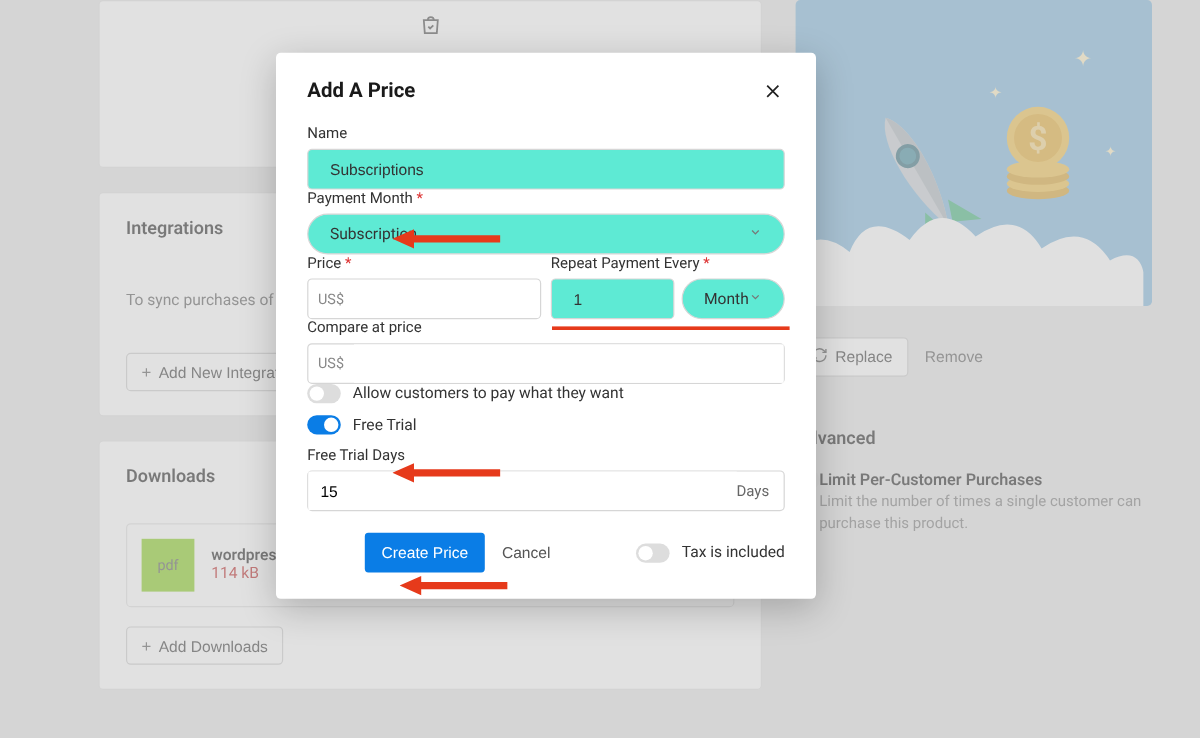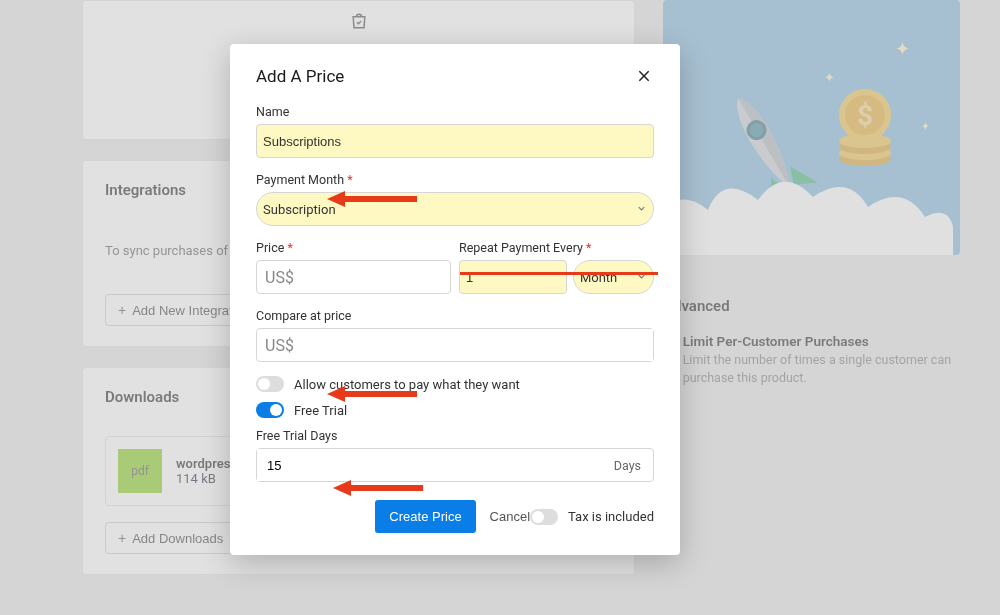--- a/index.html
+++ b/index.html
@@ -90,21 +90,21 @@
       width: 44px;
       height: 44px;
       background: #84cc16;
       display: flex;
       align-items: center;
       justify-content: center;
       font-size: 12px;
       color: #555;
     }
     .fname { font-weight: 600; font-size: 13px; }
-    .fsize { font-size: 13px; color: #0f172a; }
+    .fsize { font-size: 13px; color: #b91c1c; }
     
     .art {
       background: #7fb7dc;
       height: 255px;
       border-radius: 4px;
       position: relative;
       overflow: hidden;
     }
     .cloud {
       position: absolute;
@@ -160,64 +160,64 @@
       z-index: 10;
     }
     .modal-header {
       display: flex;
       justify-content: space-between;
       align-items: center;
       margin-bottom: 18px;
     }
     .modal-title {
       font-size: 17px;
-      font-weight: 400;
+      font-weight: 700;
     }
     .close {
       width: 20px; height: 20px;
       display:flex; align-items:center; justify-content:center;
       cursor:pointer;
       color:#333;
     }
     .label {
       font-size: 12.5px;
       color: #333;
       margin-bottom: 5px;
       display: block;
     }
     .req { color: #d33; }
     .input, .select {
       width: 100%;
       border: 1px solid #d6d6d6;
       border-radius: 4px;
       height: 34px;
-      padding: 0 6px;
-      font-size: 13px;
-      background: #fef9c3;
+      padding: 0 18px;
+      font-size: 13px;
+      background: #5eead4;
       color:#333;
     }
     .select {
       display: flex;
       align-items: center;
       justify-content: space-between;
       cursor: pointer;
       border-radius: 17px;
     }
-    .field { margin-bottom: 14px; }
+    .field { }
     .row2 { display: flex; gap: 8px; }
     .row2 > div { flex: 1; }
     .price-wrap {
       display: flex;
       align-items: center;
       border: 1px solid #d6d6d6;
       border-radius: 4px;
       height: 34px;
     }
     .price-wrap .curr {
-      font-size: 16px;
+      font-size: 12px;
       color: #888;
       padding: 0 8px;
     }
     .price-wrap input {
       border: none;
       outline: none;
       height: 100%;
       flex: 1;
       font-size: 13px;
       padding-right:8px;
@@ -265,21 +265,21 @@
       border: none;
       outline: none;
       height: 100%;
       flex: 1;
       font-size: 13px;
       padding: 0 10px;
     }
     .days-wrap .unit { font-size: 12.5px; color: #666; padding-right: 12px; }
     .modal-footer {
       display: flex;
-      justify-content: flex-end;
+      justify-content: space-between;
       align-items: center;
       margin-top: 18px;
       margin-left: 48px;
     }
     .btn-primary {
       background: #0a7de6;
       color: #fff;
       border: none;
       border-radius: 3px;
       padding: 9px 14px;
@@ -372,20 +372,34 @@
         <circle cx="45" cy="42" r="10" fill="#2f6b7a"></circle>
         <circle cx="45" cy="42" r="7" fill="#3c8a9c"></circle>
         <path d="M34 90 L18 118 L40 108 Z" fill="#3fb37a"></path>
         <path d="M56 90 L72 118 L50 108 Z" fill="#3fb37a"></path>
         <ellipse cx="45" cy="115" rx="6" ry="12" fill="#f2a23a"></ellipse>
       </svg>
       <svg class="cloud" viewBox="0 0 300 100" preserveAspectRatio="none">
         <path d="M0 100 L0 55 Q25 20 55 45 Q70 8 105 35 Q130 0 160 32 Q195 8 215 42 Q250 18 272 52 Q295 40 300 62 L300 100 Z" fill="#fdfdfd"></path>
       </svg>
     </div>
+    <div class="actions">
+      <button class="outline-btn">
+        <span>
+          <svg width="14" height="14" viewBox="0 0 24 24" fill="none" stroke="#555" stroke-width="2">
+              <path d="M3 12a9 9 0 0 1 15-6.7L21 8"></path>
+              <path d="M21 3v5h-5"></path>
+              <path d="M21 12a9 9 0 0 1-15 6.7L3 16"></path>
+              <path d="M3 21v-5h5"></path>
+            </svg>
+        </span>
+        <span>Replace</span>
+      </button>
+      <button class="plain-btn">Remove</button>
+    </div>
     <div class="advanced">
       <h3 style="font-size:15px; font-weight:600; margin-bottom:18px;">Advanced</h3>
       <div class="adv-row">
         <div class="toggle">
             <div class="knob"></div>
           </div>
         <div>
           <div class="adv-title">Limit Per-Customer Purchases</div>
           <div class="adv-desc">Limit the number of times a single customer can purchase this product.</div>
         </div>

